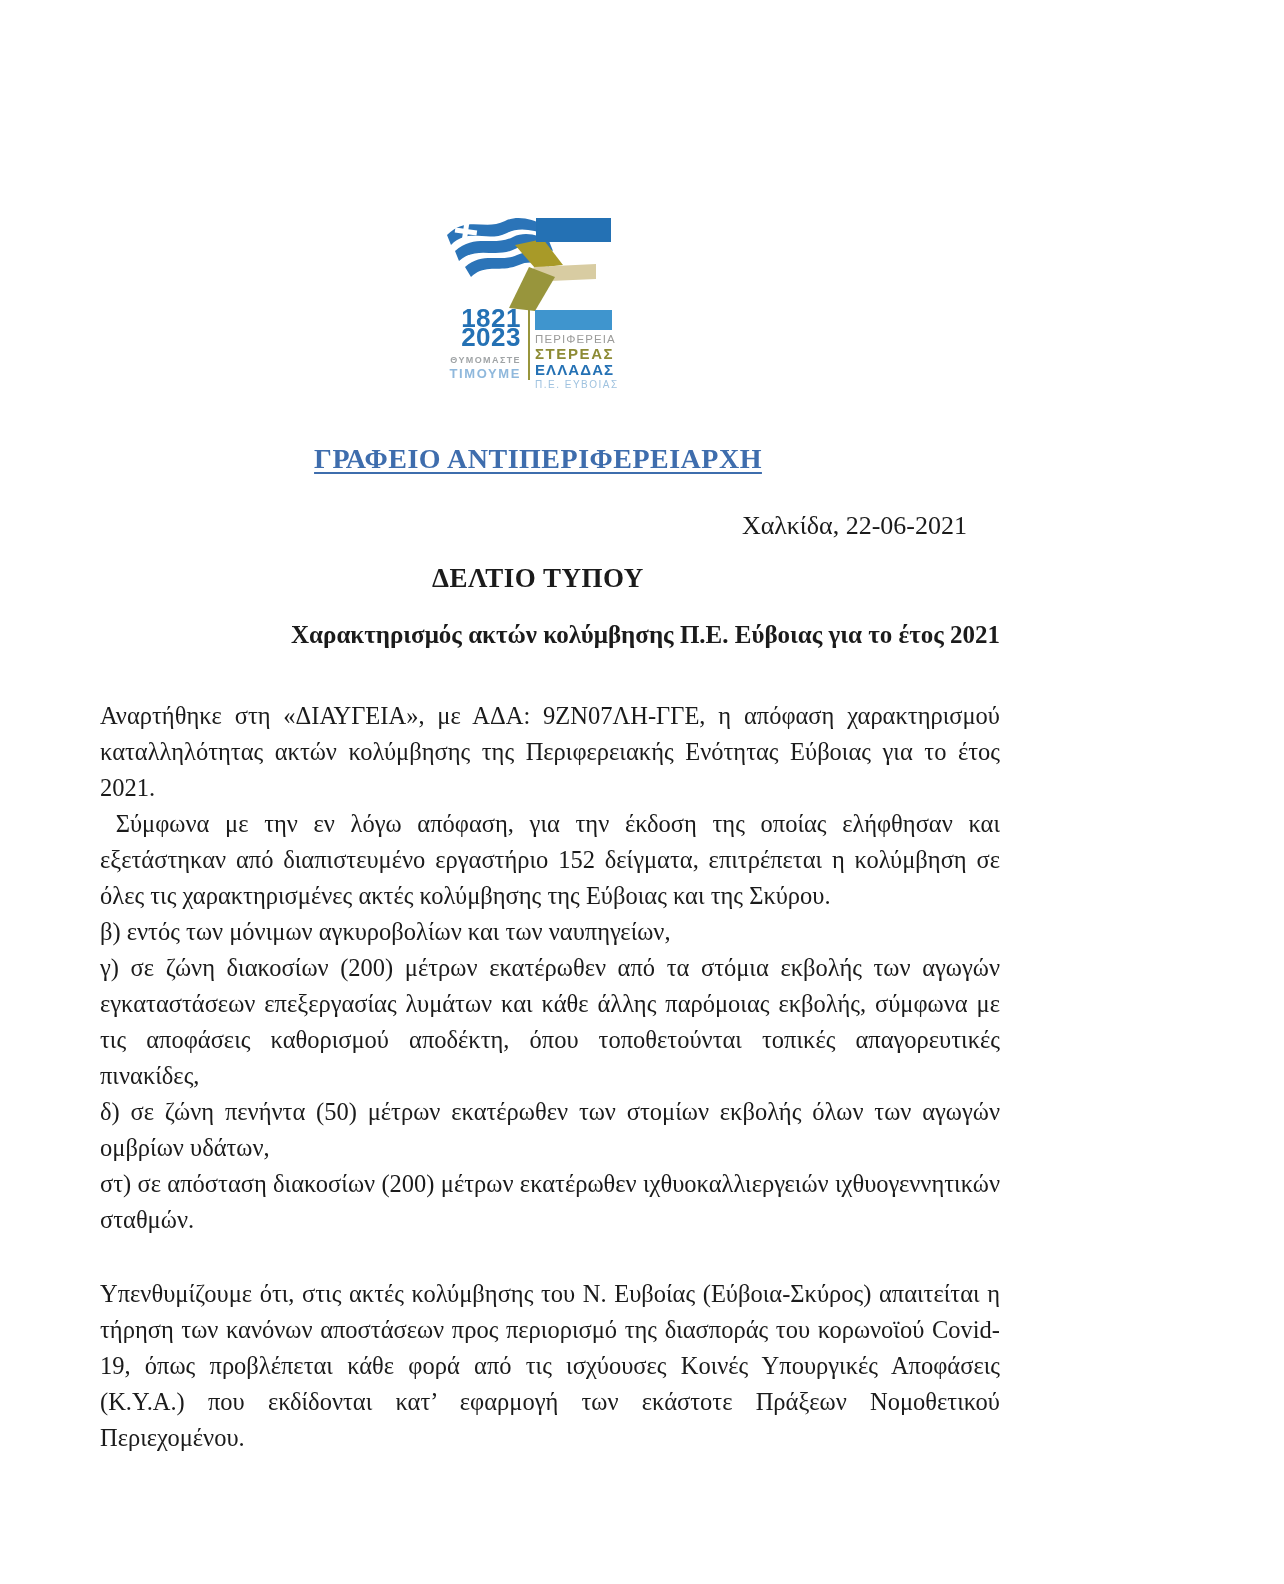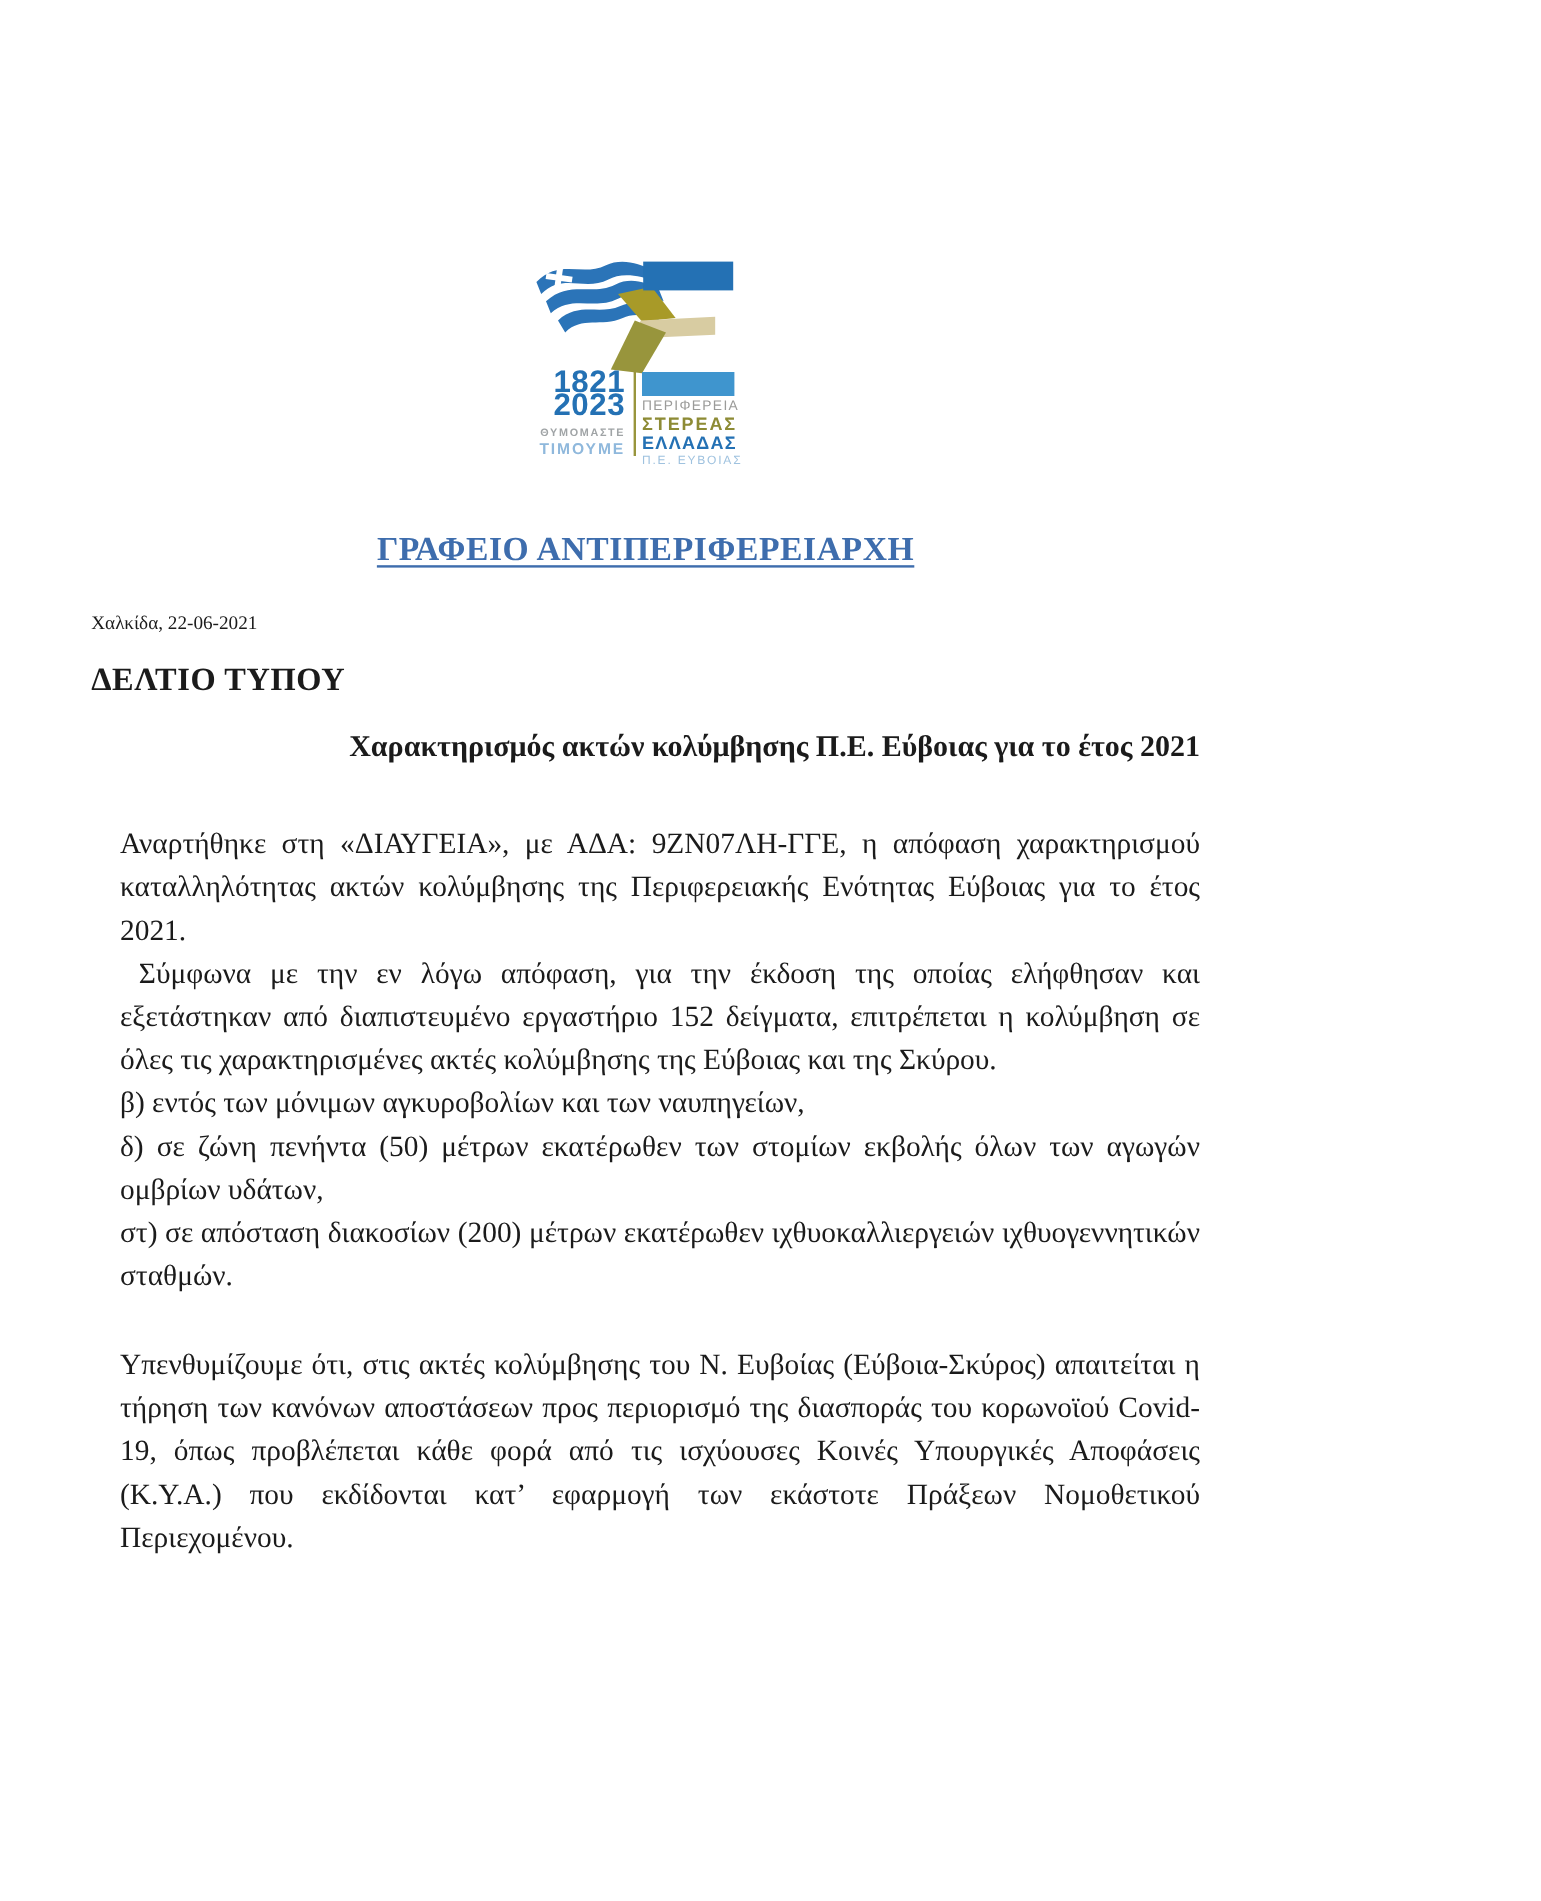--- a/index.html
+++ b/index.html
@@ -92,26 +92,27 @@
     text-align: center;
     font-size: 28px;
     font-weight: bold;
     color: #3e6dad;
     text-decoration: underline;
     text-underline-offset: 4px;
     letter-spacing: 0.5px;
   }
   .date-line {
     margin-top: 36px;
+    text-align: right;
     padding-right: 33px;
-    font-size: 16px;
+    font-size: 26px;
   }
   .press-title {
     margin-top: 22px;
-    text-align: left;
+    text-align: center;
     font-size: 27px;
     font-weight: bold;
     letter-spacing: 0.5px;
   }
   .subject-title {
     margin-top: 27px;
     text-align: right;
     font-size: 25px;
     font-weight: bold;
   }
@@ -175,20 +176,21 @@
 
   <div class="subject-title">Χαρακτηρισμός ακτών κολύμβησης Π.Ε. Εύβοιας για το έτος 2021</div>
 
   <div class="bodytext">
 
     <p class="para p1"><span>Αναρτήθηκε στη «ΔΙΑΥΓΕΙΑ», με ΑΔΑ: 9ZN07ΛΗ-ΓΓΕ, η απόφαση χαρακτηρισμού καταλληλότητας ακτών κολύμβησης της Περιφερειακής Ενότητας Εύβοιας για το έτος 2021.</span><br><span>&nbsp;Σύμφωνα με την εν λόγω απόφαση, για την έκδοση της οποίας ελήφθησαν και εξετάστηκαν από διαπιστευμένο εργαστήριο 152 δείγματα, επιτρέπεται η κολύμβηση σε όλες τις χαρακτηρισμένες ακτές κολύμβησης της Εύβοιας και της Σκύρου.</span></p>
 
 
     <div>
       <p class="list-item">β) εντός των μόνιμων αγκυροβολίων και των ναυπηγείων,</p>
+      <p class="list-item">γ) σε ζώνη διακοσίων (200) μέτρων εκατέρωθεν από τα στόμια εκβολής των αγωγών εγκαταστάσεων επεξεργασίας λυμάτων και κάθε άλλης παρόμοιας εκβολής, σύμφωνα με τις αποφάσεις καθορισμού αποδέκτη, όπου τοποθετούνται τοπικές απαγορευτικές πινακίδες,</p>
       <p class="list-item">δ) σε ζώνη πενήντα (50) μέτρων εκατέρωθεν των στομίων εκβολής όλων των αγωγών ομβρίων υδάτων,</p>
       <p class="list-item">στ) σε απόσταση διακοσίων (200) μέτρων εκατέρωθεν ιχθυοκαλλιεργειών ιχθυογεννητικών σταθμών.</p>
     </div>
 
     <p class="para p3">Υπενθυμίζουμε ότι, στις ακτές κολύμβησης του Ν. Ευβοίας (Εύβοια-Σκύρος) απαιτείται η τήρηση των κανόνων αποστάσεων προς περιορισμό της διασποράς του κορωνοϊού Covid-19, όπως προβλέπεται κάθε φορά από τις ισχύουσες Κοινές Υπουργικές Αποφάσεις (Κ.Υ.Α.) που εκδίδονται κατ’ εφαρμογή των εκάστοτε Πράξεων Νομοθετικού Περιεχομένου.</p>
 
   </div>
 </div>
 
 </body></html>

